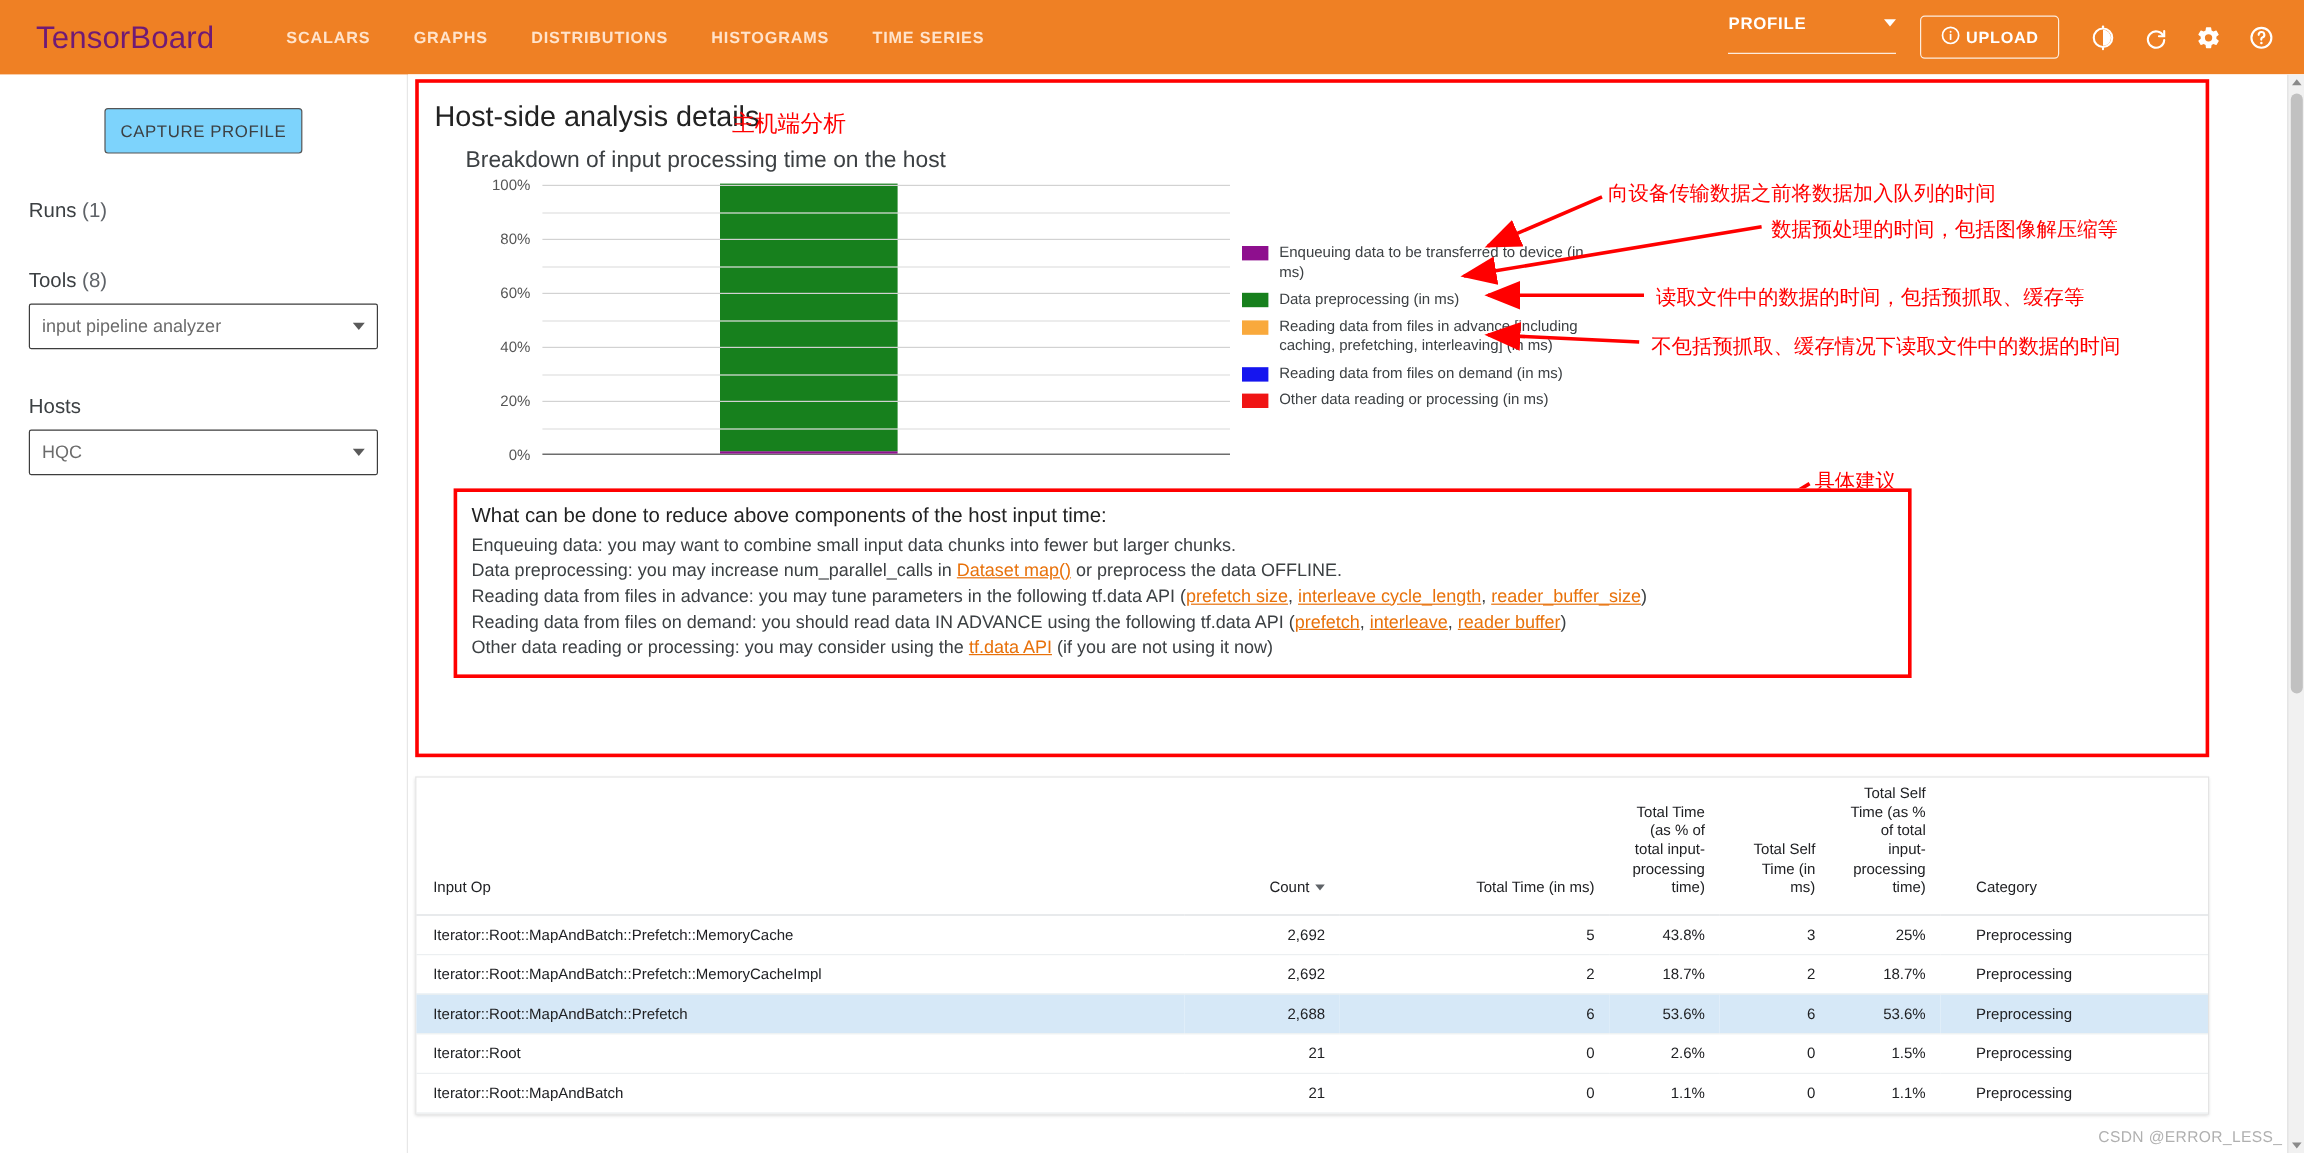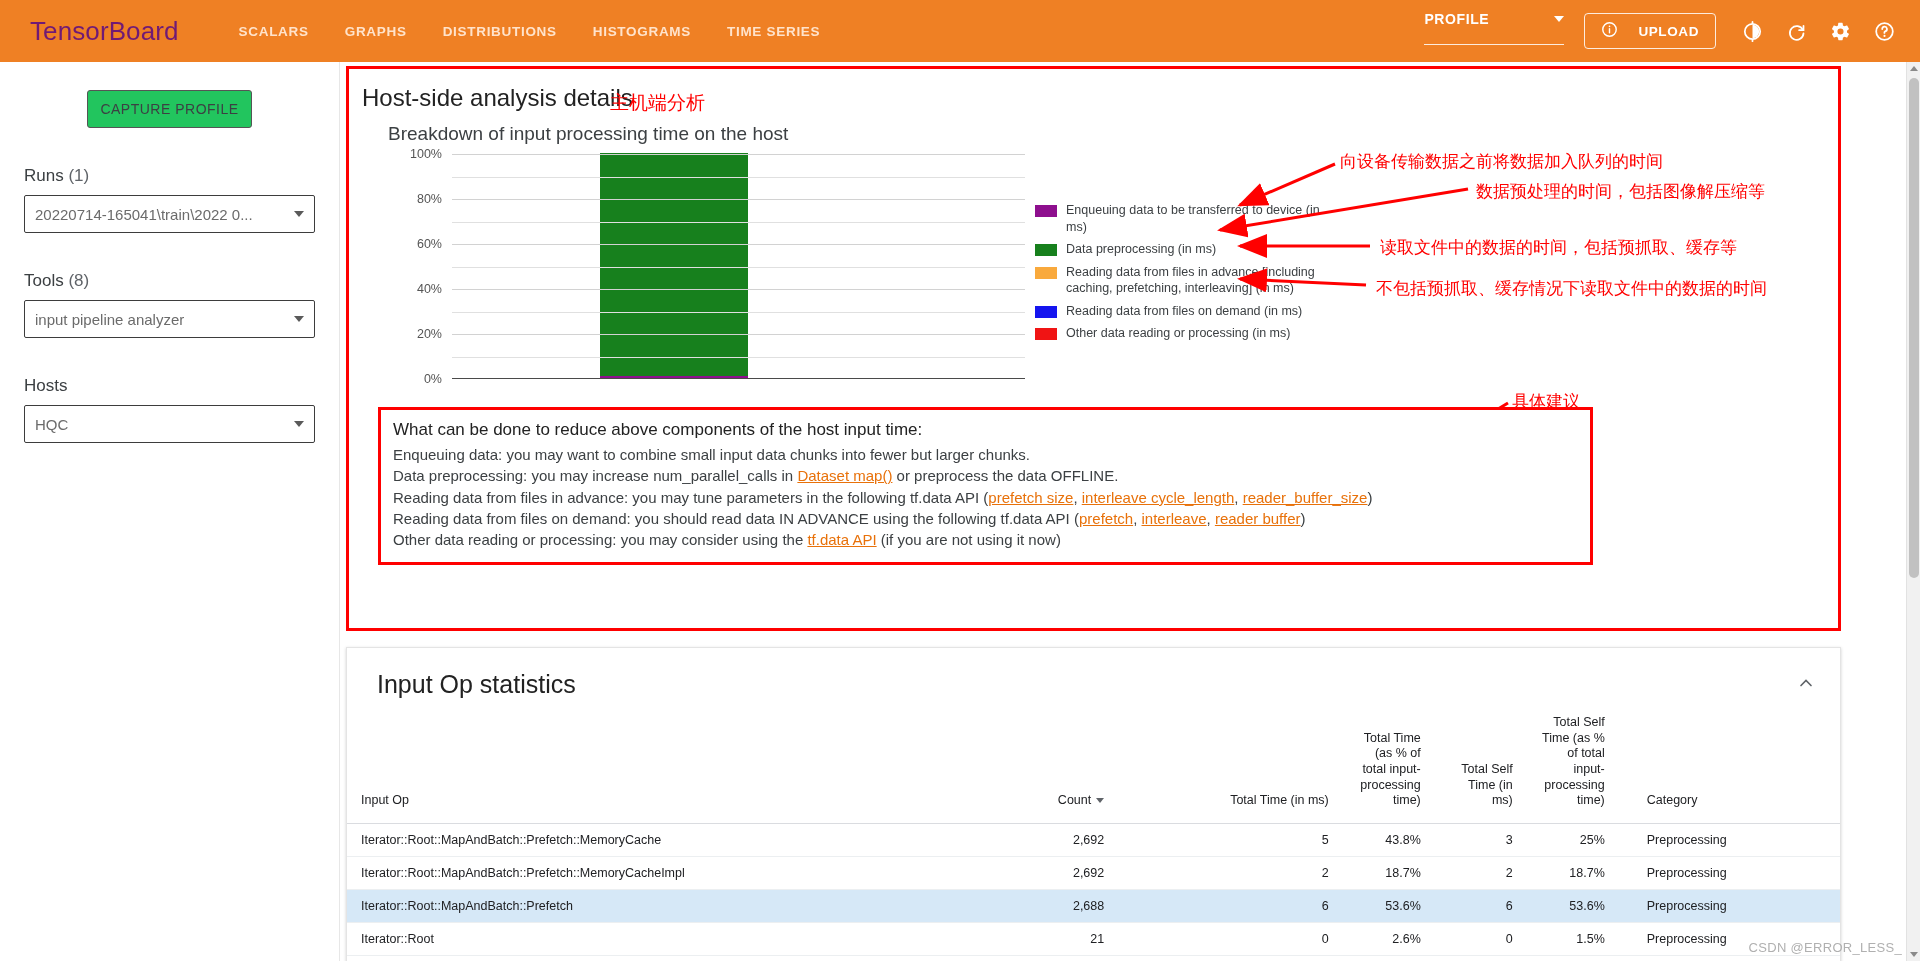--- a/index.html
+++ b/index.html
@@ -37,37 +37,37 @@
     cursor: pointer; height: 28px;
   }
   .caret {
     width: 0; height: 0; border-left: 5px solid transparent;
     border-right: 5px solid transparent; border-top: 6px solid #fff;
     margin-bottom: 5px;
   }
   .upload-btn {
     border: 1px solid rgba(255,255,255,.85); border-radius: 4px;
     color: #fff; font-size: 13.5px; font-weight: 600; letter-spacing: .6px;
-    height: 36px; display: flex; align-items: center; gap: 20px;
+    height: 36px; display: flex; align-items: center; gap: 4px;
     padding: 0 16px; cursor: pointer; margin-right: 14px;
   }
   .icon-btn {
     width: 44px; height: 44px; display: flex; align-items: center;
     justify-content: center; cursor: pointer; color: #fff;
   }
   .icon-btn svg { display: block; }
   
   .body { display: flex; height: 899px; }
   .sidebar {
     width: 340px; flex: 0 0 340px; background: #fff;
     padding: 22px 24px 0 24px; border-right: 1px solid #e7e7e7;
   }
   .capture-btn {
     display: block; margin: 6px auto 0 auto;
-    border: 1px solid #555; border-radius: 3px; background: #22c55e;
+    border: 1px solid #555; border-radius: 3px; background: #7dd3fc;
     color: #3c4043; font-size: 14px; letter-spacing: .5px;
     padding: 10px 12px; cursor: pointer; font-family: inherit;
   }
   .field-label {
     font-size: 17px; color: #3c4043; margin: 38px 0 9px 0;
   }
   .field-label .count { color: #5f6368; }
   .select-box {
     border: 1px solid #3d3d3d; border-radius: 2px; height: 38px;
     display: flex; align-items: center; justify-content: space-between;
@@ -256,24 +256,20 @@
 </div>
 
 <div class="body">
 
   <div class="sidebar">
     <button class="capture-btn">CAPTURE PROFILE</button>
 
     <div class="field-label">
       <span>Runs</span>
       <span class="count">(1)</span>
-    </div>
-    <div class="select-box">
-      <span>20220714-165041\train\2022 0...</span>
-      <span class="select-caret"></span>
     </div>
 
     <div class="field-label">
       <span>Tools</span>
       <span class="count">(8)</span>
     </div>
     <div class="select-box">
       <span>input pipeline analyzer</span>
       <span class="select-caret"></span>
     </div>
@@ -370,28 +366,20 @@
         <div id="rec-lines">
             <div class="rec-line"><span>Enqueuing data: you may want to combine small input data chunks into fewer but larger chunks.</span></div>
             <div class="rec-line"><span>Data preprocessing: you may increase num_parallel_calls in </span><a>Dataset map()</a><span> or preprocess the data OFFLINE.</span></div>
             <div class="rec-line"><span>Reading data from files in advance: you may tune parameters in the following tf.data API (</span><a>prefetch size</a><span>, </span><a>interleave cycle_length</a><span>, </span><a>reader_buffer_size</a><span>)</span></div>
             <div class="rec-line"><span>Reading data from files on demand: you should read data IN ADVANCE using the following tf.data API (</span><a>prefetch</a><span>, </span><a>interleave</a><span>, </span><a>reader buffer</a><span>)</span></div>
             <div class="rec-line"><span>Other data reading or processing: you may consider using the </span><a>tf.data API</a><span> (if you are not using it now)</span></div>
           </div>
       </div>
 
       <div class="stats-card">
-        <div class="stats-head">
-          <div class="stats-title">Input Op statistics</div>
-          <div class="chevron-up">
-            <svg width="20" height="20" viewBox="0 0 24 24" fill="none" stroke="#5f6368" stroke-width="2" stroke-linecap="round">
-                <path d="M6 15l6-6 6 6"></path>
-              </svg>
-          </div>
-        </div>
         <table>
           <thead>
             <tr>
               <th class="col-op">Input Op</th>
               <th class="col-num">
                 <span>Count</span><span class="sort-tri"></span>
               </th>
               <th class="col-num">Total Time (in ms)</th>
               <th class="col-num wrapcol">Total Time (as % of total input-processing time)</th>
               <th class="col-num wrapcol">Total Self Time (in ms)</th>

